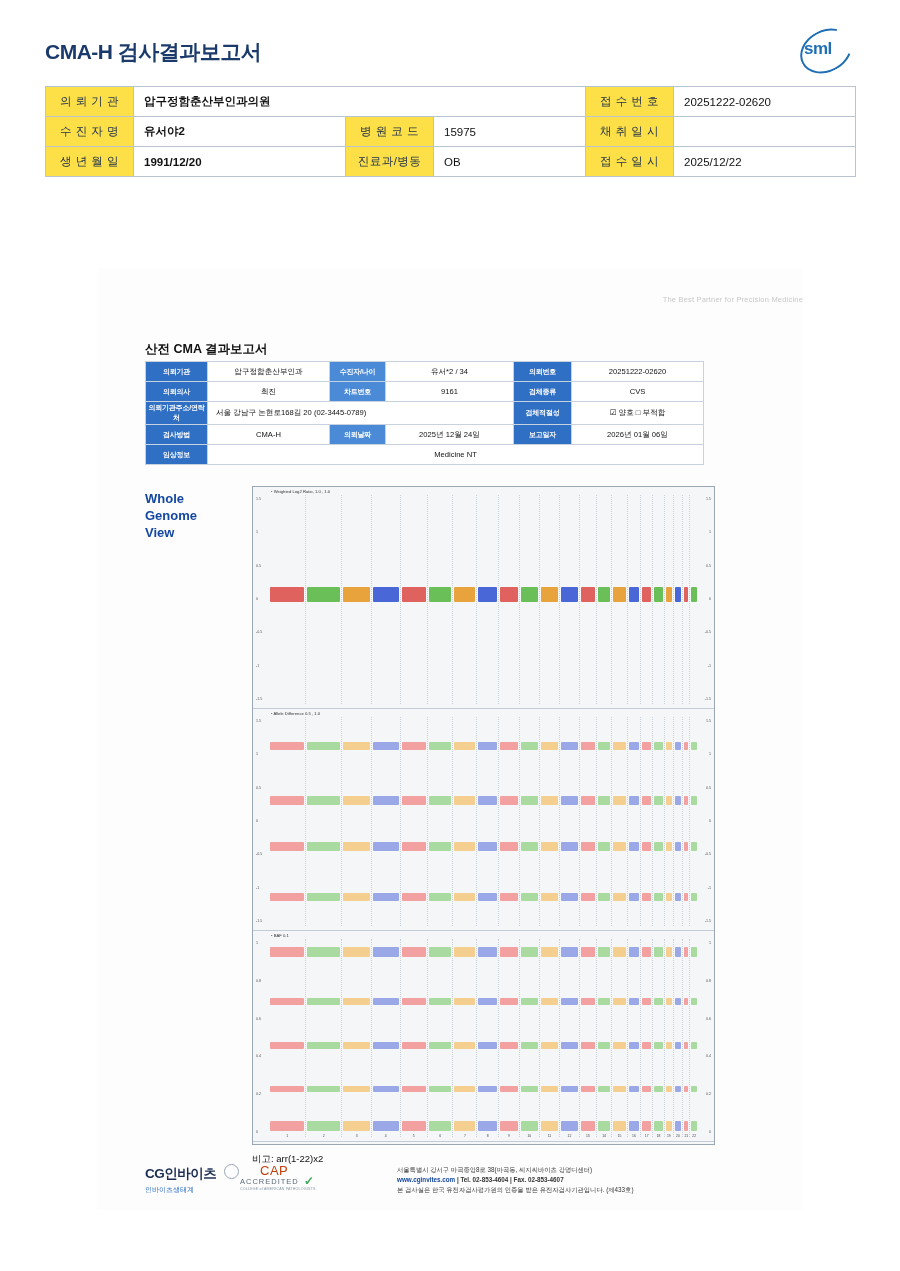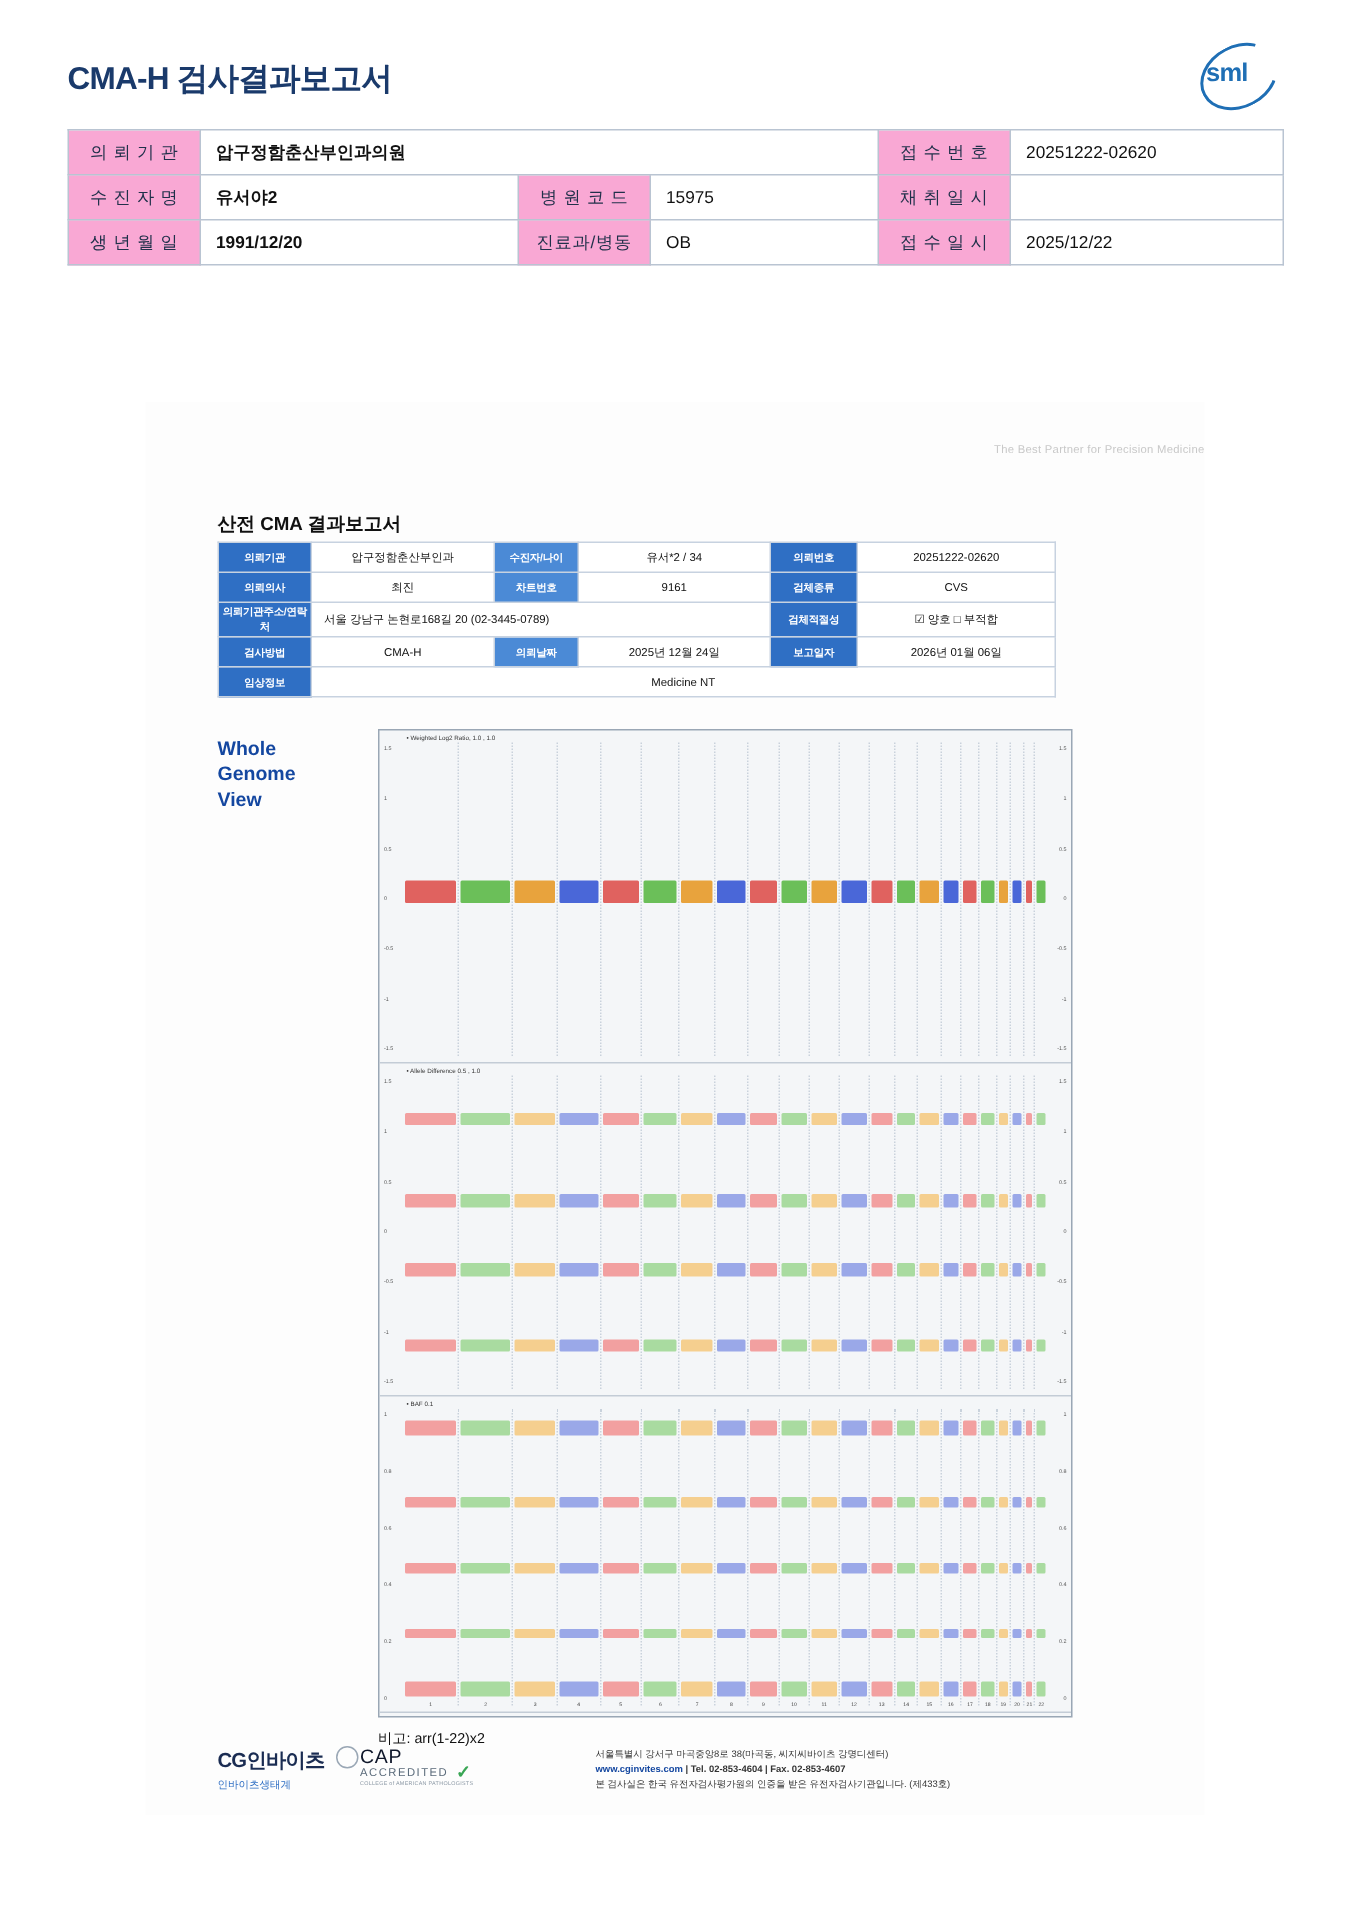--- a/index.html
+++ b/index.html
@@ -71,21 +71,21 @@
     table-layout: fixed;
   }
   .top-table td {
     border: 1px solid #b9c4d2;
     height: 29px;
     font-size: 11.5px;
     padding: 0 10px;
     vertical-align: middle;
   }
   .top-table td.lbl {
-    background: #f9a8d4;
+    background: #fde047;
     color: #20304a;
     text-align: center;
     font-size: 11.5px;
     letter-spacing: 0.5px;
   }
   .top-table td.val {
     background: #ffffff;
     color: #111;
     font-size: 11.5px;
   }
@@ -280,22 +280,23 @@
     margin-top: 2px;
   }
   .cap-logo {
     position: absolute;
     left: 143px;
     top: 2px;
     width: 90px;
   }
   .cap-logo .cap-top {
     font-size: 13px;
-    color: #0f172a;
+    color: #c2410c;
     letter-spacing: 0.5px;
+    margin-left: 20px;
   }
   .cap-logo .cap-mid {
     font-size: 7.5px;
     color: #5a6a7a;
     letter-spacing: 1px;
     margin-top: -1px;
   }
   .cap-logo .cap-bot {
     font-size: 3.6px;
     color: #8a97a4;

